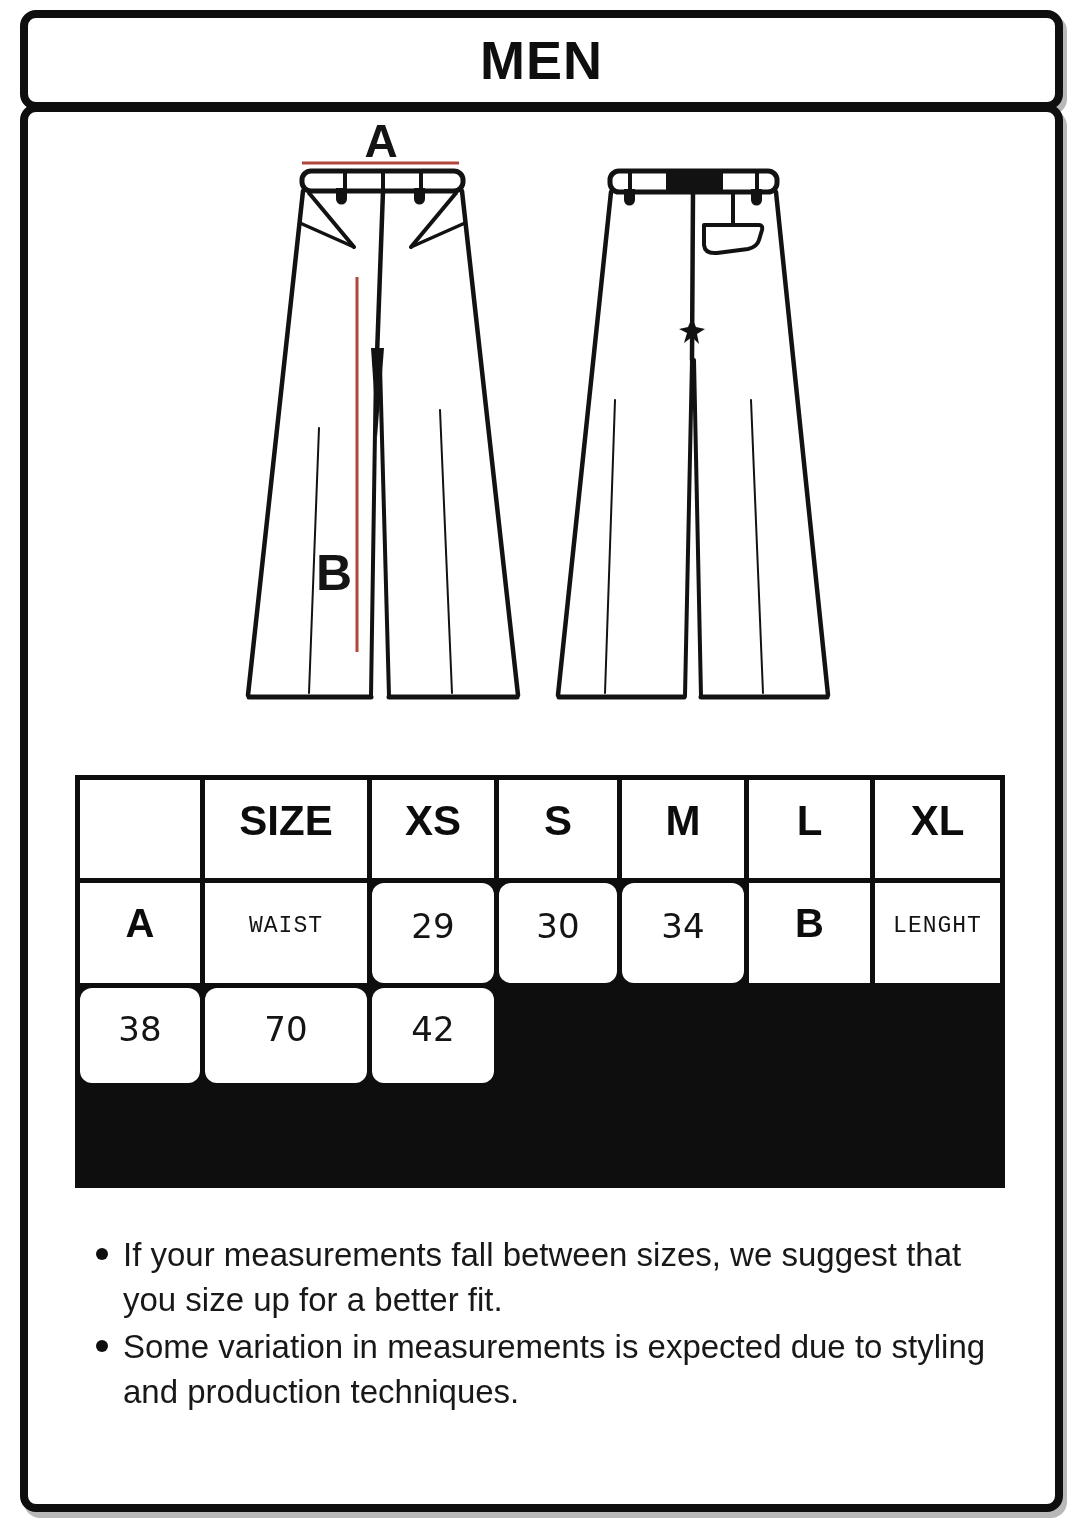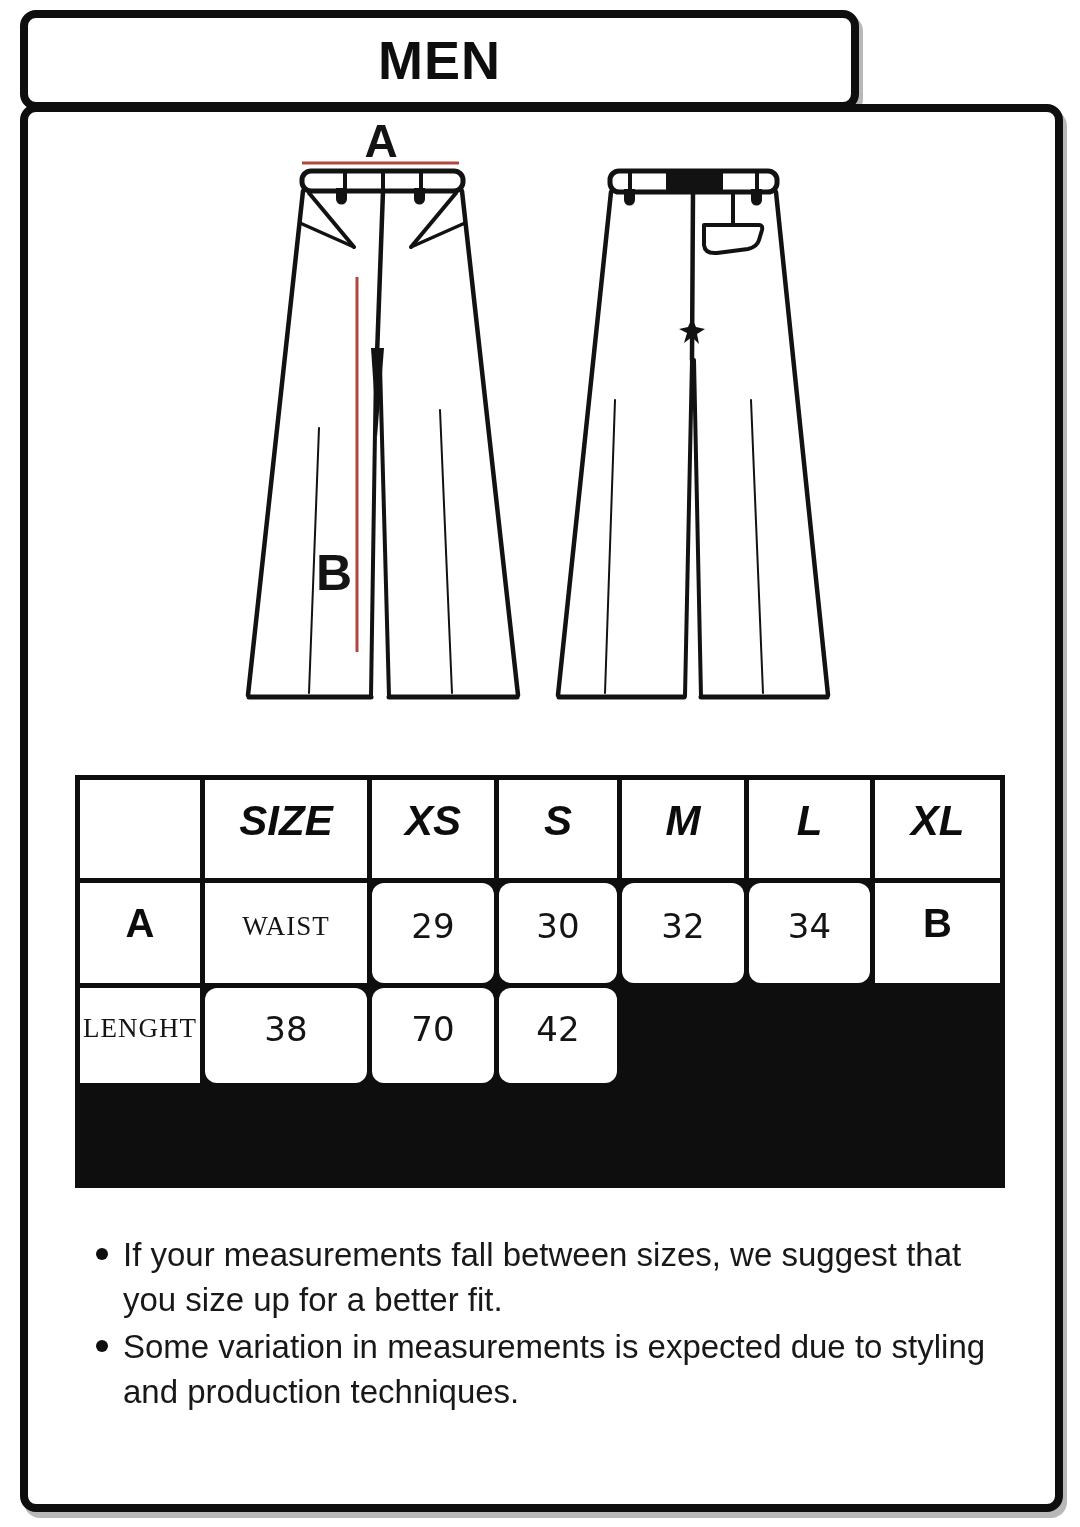--- a/index.html
+++ b/index.html
@@ -9,21 +9,21 @@
     font-family:"Liberation Sans", sans-serif;
     color:#101010;
     position:relative;
     overflow:hidden;
   }
   .page { position:absolute; inset:0; }
 
   
   .men-box {
     position:absolute; left:20px; top:10px;
-    width:839px; height:100px;
+    width:1043px; height:100px;
     border:8px solid #0e0e0e; border-radius:16px;
     background:#ffffff;
     display:flex; align-items:center; justify-content:center;
     box-shadow:4px 5px 0 rgba(0,0,0,0.28);
   }
   .men-title {
     font-size:54px; font-weight:700; letter-spacing:1px; color:#0e0e0e;
   }
   .content-box {
     position:absolute; left:20px; top:104px;
@@ -58,29 +58,28 @@
     background:#ffffff;
     display:flex; align-items:center; justify-content:center;
   }
   .cell.title {
     grid-column:1 / -1;
     font-size:45px; font-weight:700; letter-spacing:0.5px; color:#0c0c0c;
   }
   .cell.head {
     font-size:42px; font-weight:700; color:#0c0c0c;
     padding-bottom:16px;
-    font-style:italic;
   }
   .cell.rowkey {
     font-size:40px; font-weight:700; color:#0c0c0c;
     padding-bottom:20px;
   }
   .cell.rowlabel {
-    font-family:Liberation Serif, serif;
-    font-size:27px; font-weight:500; letter-spacing:1px; color:#141414;
+    font-family:Liberation Mono, monospace;
+    font-size:23px; font-weight:500; letter-spacing:1px; color:#141414;
     padding-bottom:14px;
   }
   .cell.val {
     font-family:"DejaVu Sans", sans-serif;
     font-size:34px; font-weight:400; color:#141414;
     padding-bottom:14px;
     border-radius:12px;
   }
 
   
@@ -183,21 +182,20 @@
     <div class="cell head">XS</div>
     <div class="cell head">S</div>
     <div class="cell head">M</div>
     <div class="cell head">L</div>
     <div class="cell head">XL</div>
 
     <div class="cell rowkey">A</div>
     <div class="cell rowlabel">WAIST</div>
     <div class="cell val">29</div>
     <div class="cell val">30</div>
-    <div class="cell val">32</div>
     <div class="cell val">34</div>
 
     <div class="cell rowkey">B</div>
     <div class="cell rowlabel">LENGHT</div>
     <div class="cell val">38</div>
     <div class="cell val">70</div>
     <div class="cell val">42</div>
   </div>
 
   <ul class="notes">

